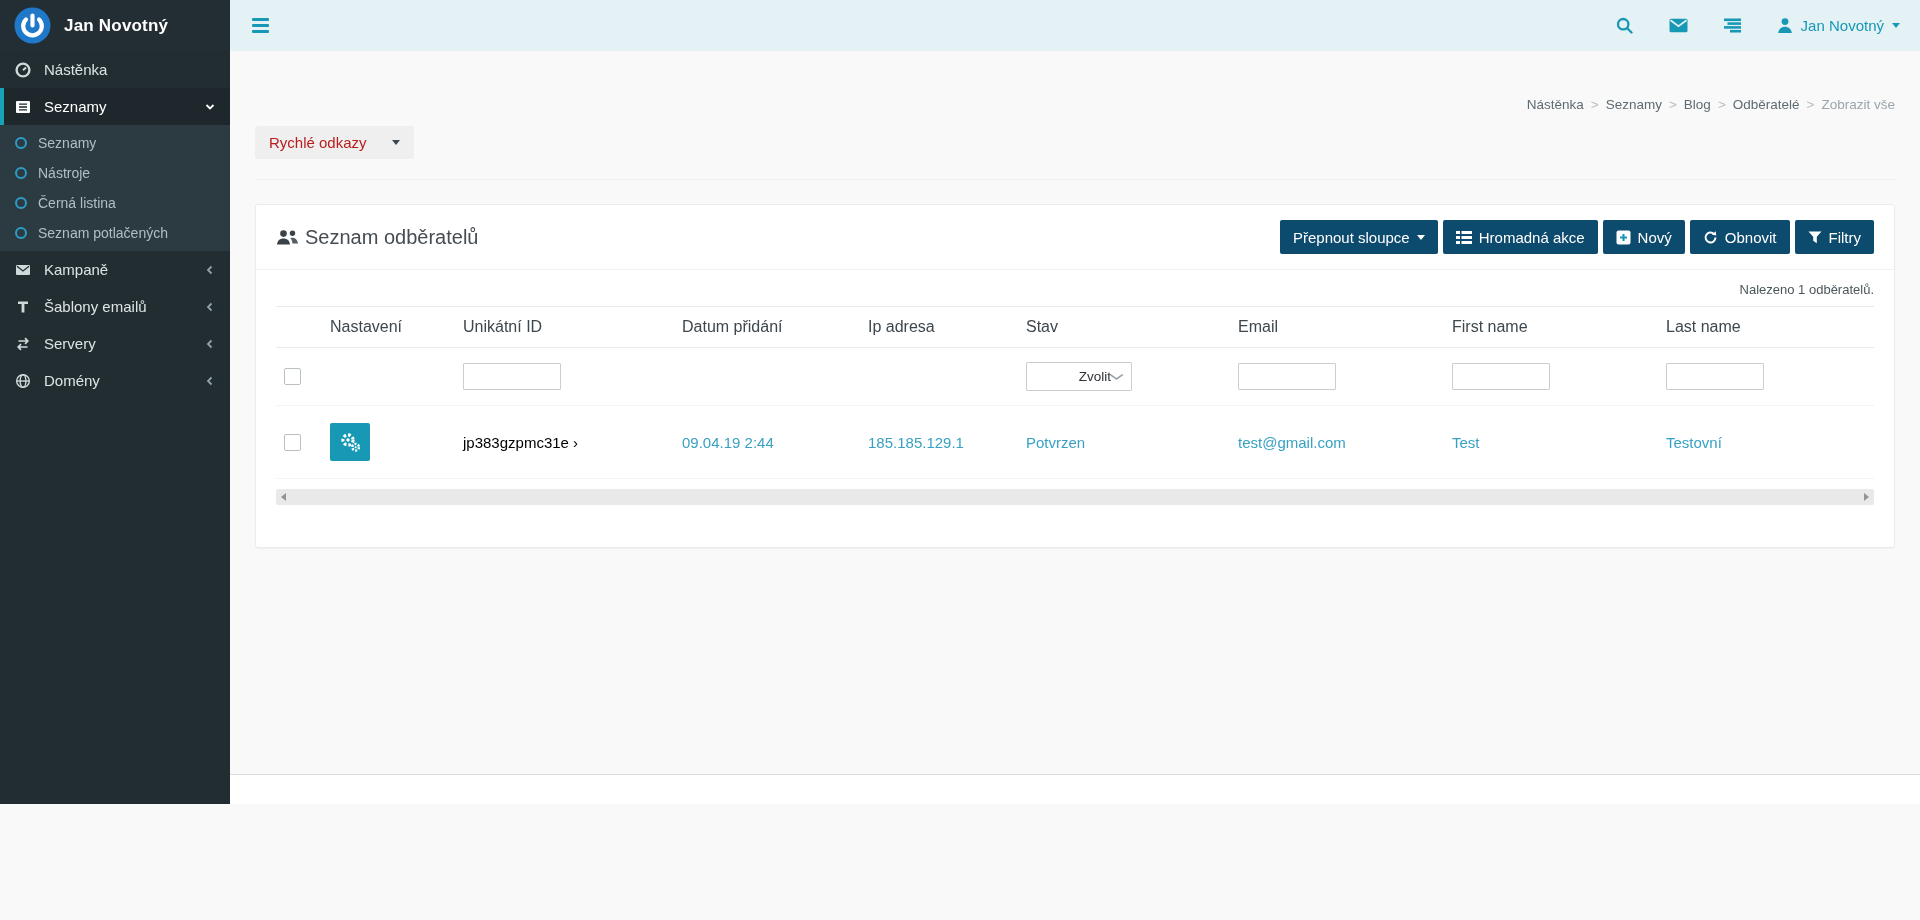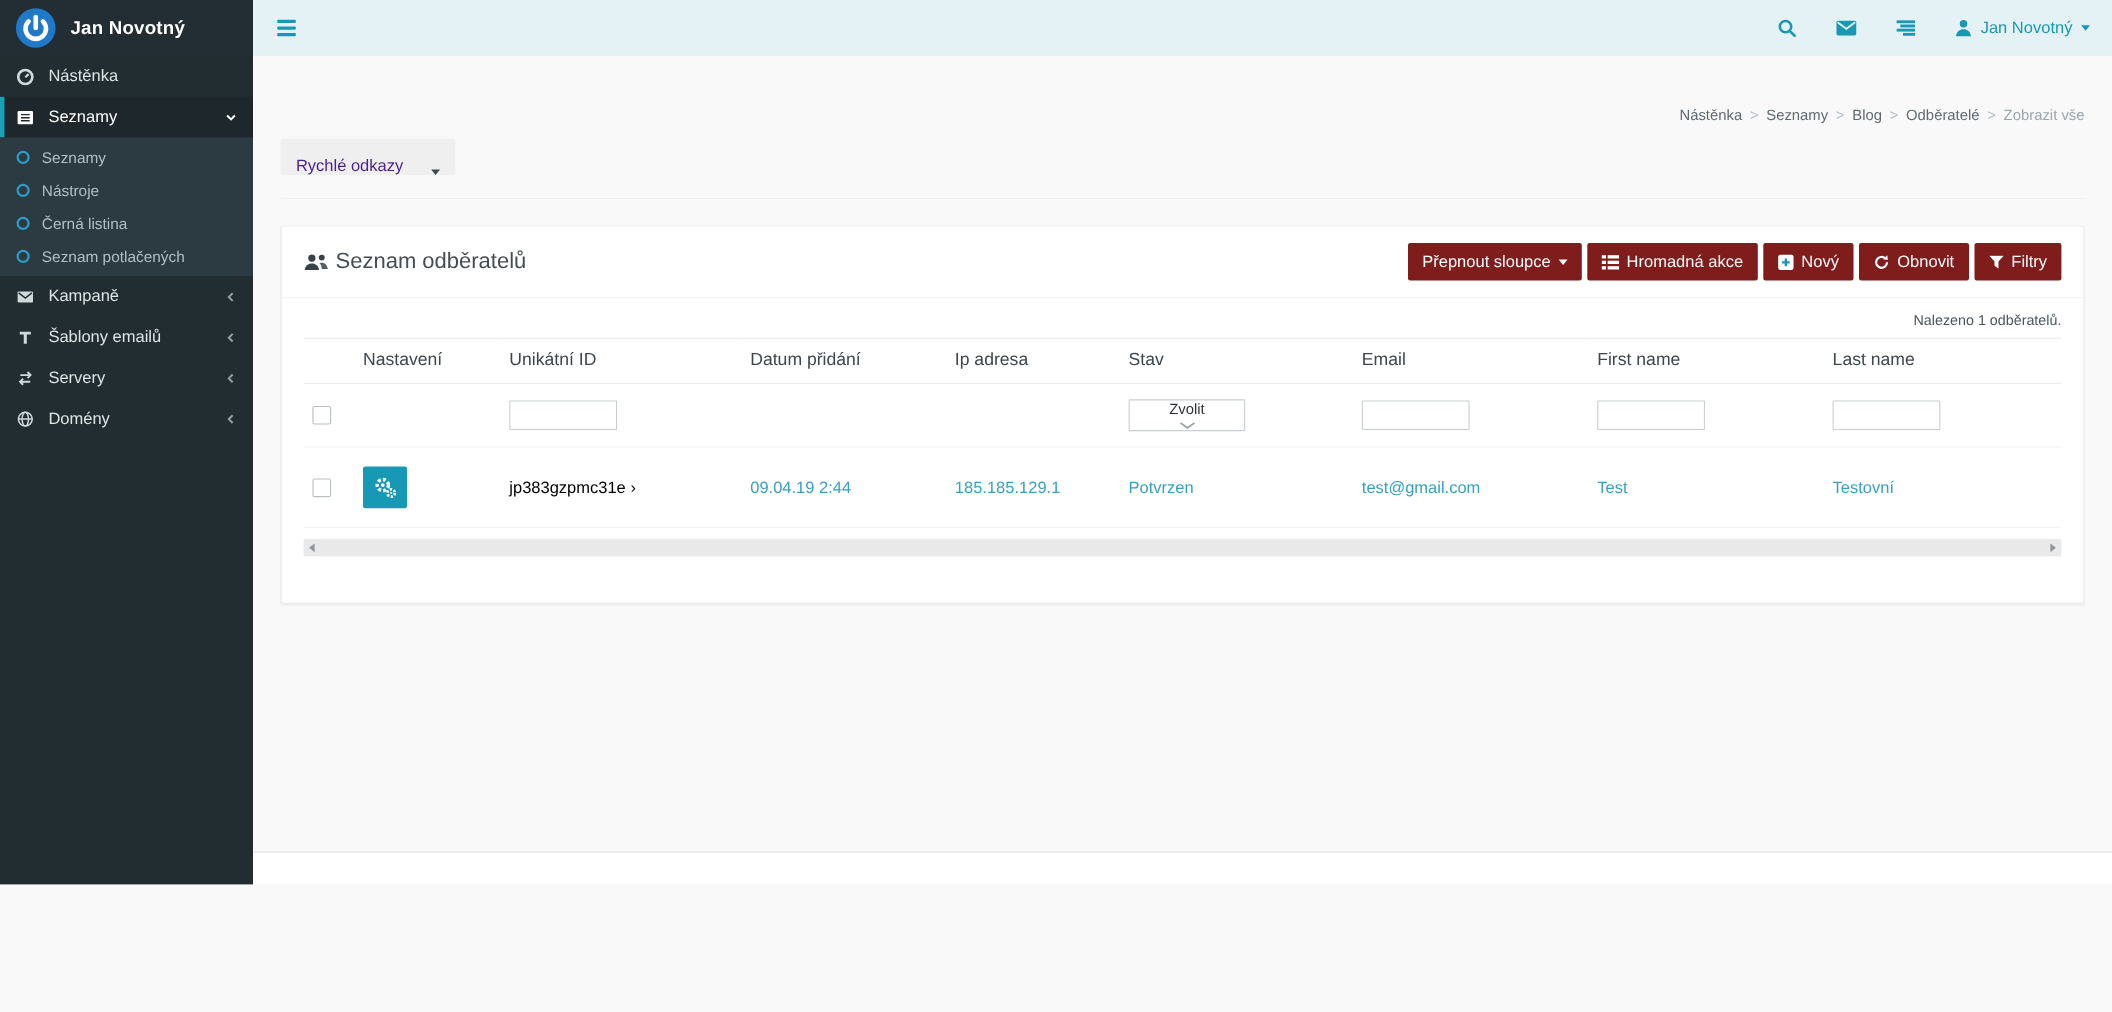--- a/index.html
+++ b/index.html
@@ -31,40 +31,40 @@
   .tb-user { display:flex; align-items:center; gap:8px; cursor:pointer; font-size:15px; color:#1799b5; }
   .caret { width:0; height:0; border-left:4.5px solid transparent; border-right:4.5px solid transparent; border-top:5px solid currentColor; display:inline-block; }
 
   .content { flex:1; padding:0 25px; min-height:0;margin-top:16px; }
   .breadcrumb { padding-top:30px; text-align:right; font-size:13.5px; color:#5f6b72; }
   .crumb { color:#5f6b72; cursor:pointer; }
   .crumb::after { content:">"; color:#b3bec3; margin:0 7px; }
   .crumb-current { color:#9aa6ab; }
 
   .quick-row { margin-top:14px; padding-bottom:20px; border-bottom:1px solid #efefef; }
-  .btn-quick { display:inline-flex; align-items:flex-end; gap:25px; background:#efefef; border:none; border-radius:3px; padding:0 14px; height:33px; font-family:inherit; font-size:15px; color:#4c1d95; cursor:pointer; }
+  .btn-quick { display:inline-flex; align-items:center; gap:25px; background:#efefef; border:none; border-radius:3px; padding:0 14px; height:33px; font-family:inherit; font-size:15px; color:#b91c1c; cursor:pointer; }
 
   
   .panel { margin-top:24px; background:#ffffff; border:1px solid #e9eced; border-radius:3px; box-shadow:0 1px 1px rgba(0,0,0,.04); }
   .panel-header { display:flex; align-items:center; justify-content:space-between; padding:15px 20px; border-bottom:1px solid #f1f3f3; }
   .panel-title { display:flex; align-items:center; gap:6px; font-size:20px; color:#454c52; }
   .panel-title .ticon { color:#3a4248; display:flex; }
   .toolbar { display:flex; gap:5px; }
-  .btn { display:inline-flex; align-items:center; gap:7px; background:#7f1d1d; color:#ffffff; border:none; border-radius:2px; height:34px; padding:0 13px; font-family:inherit; font-size:15px; cursor:pointer; white-space:nowrap; }
+  .btn { display:inline-flex; align-items:center; gap:7px; background:#0c4a6e; color:#ffffff; border:none; border-radius:2px; height:34px; padding:0 13px; font-family:inherit; font-size:15px; cursor:pointer; white-space:nowrap; }
 
   .panel-body { padding:12px 20px 42px; }
   .result-count { text-align:right; font-size:13px; color:#4b565c; margin-bottom:9px; }
 
   table.sub-table { width:100%; border-collapse:collapse; table-layout:fixed; }
   .sub-table thead tr { border-top:1px solid #e7eaea; border-bottom:1px solid #e7eaea; }
   .sub-table th { text-align:left; font-weight:normal; color:#3d474d; font-size:16px; padding:11px 8px; overflow:hidden; white-space:nowrap; }
   .sub-table td { padding:11px 8px; vertical-align:middle; }
   .filter-row td { padding-top:14px; padding-bottom:14px; }
   .flt-input { width:98px; height:27px; border:1px solid #c9cfd1; border-radius:1px; background:#fff; font-family:inherit; font-size:14px; padding:0 6px; color:#333; }
-  .flt-select { width:106px; height:29px; border:1px solid #c9cfd1; border-radius:1px; background:#fff; display:flex; align-items:center; justify-content:space-between; padding:0 9px; font-size:13.5px; color:#2f3338; cursor:pointer;flex-direction:column; }
+  .flt-select { width:106px; height:29px; border:1px solid #c9cfd1; border-radius:1px; background:#fff; display:flex; align-items:center; justify-content:flex-end; padding:0 9px; font-size:13.5px; color:#2f3338; cursor:pointer; }
   .flt-select .vchev { color:#9aa4a9; font-size:12px; transform:scaleX(1.4); }
   .cbox { appearance:none; -webkit-appearance:none; width:17px; height:17px; border:1px solid #b9c0c3; border-radius:2px; background:#fff; cursor:pointer; display:block; }
   .data-row { border-top:1px solid #f2f4f4; border-bottom:1px solid #f2f4f4; }
   .data-row td { color:#38a1c3; font-size:15px; padding-top:17px; padding-bottom:17px; overflow:hidden; white-space:nowrap; }
   .link { color:#000000; cursor:pointer; text-decoration:none; }
   .gear-btn { width:40px; height:38px; background:#1799b5; border:none; border-radius:2px; cursor:pointer; display:flex; align-items:center; justify-content:center; }
 
   .hscroll { margin-top:10px; height:16px; background:#e9e9e9; border-radius:2px; position:relative; cursor:pointer; }
   .hs-arrow { position:absolute; top:50%; transform:translateY(-50%); width:0; height:0; border-top:4.5px solid transparent; border-bottom:4.5px solid transparent; }
   .hs-left { left:5px; border-right:5px solid #8f9598; }

